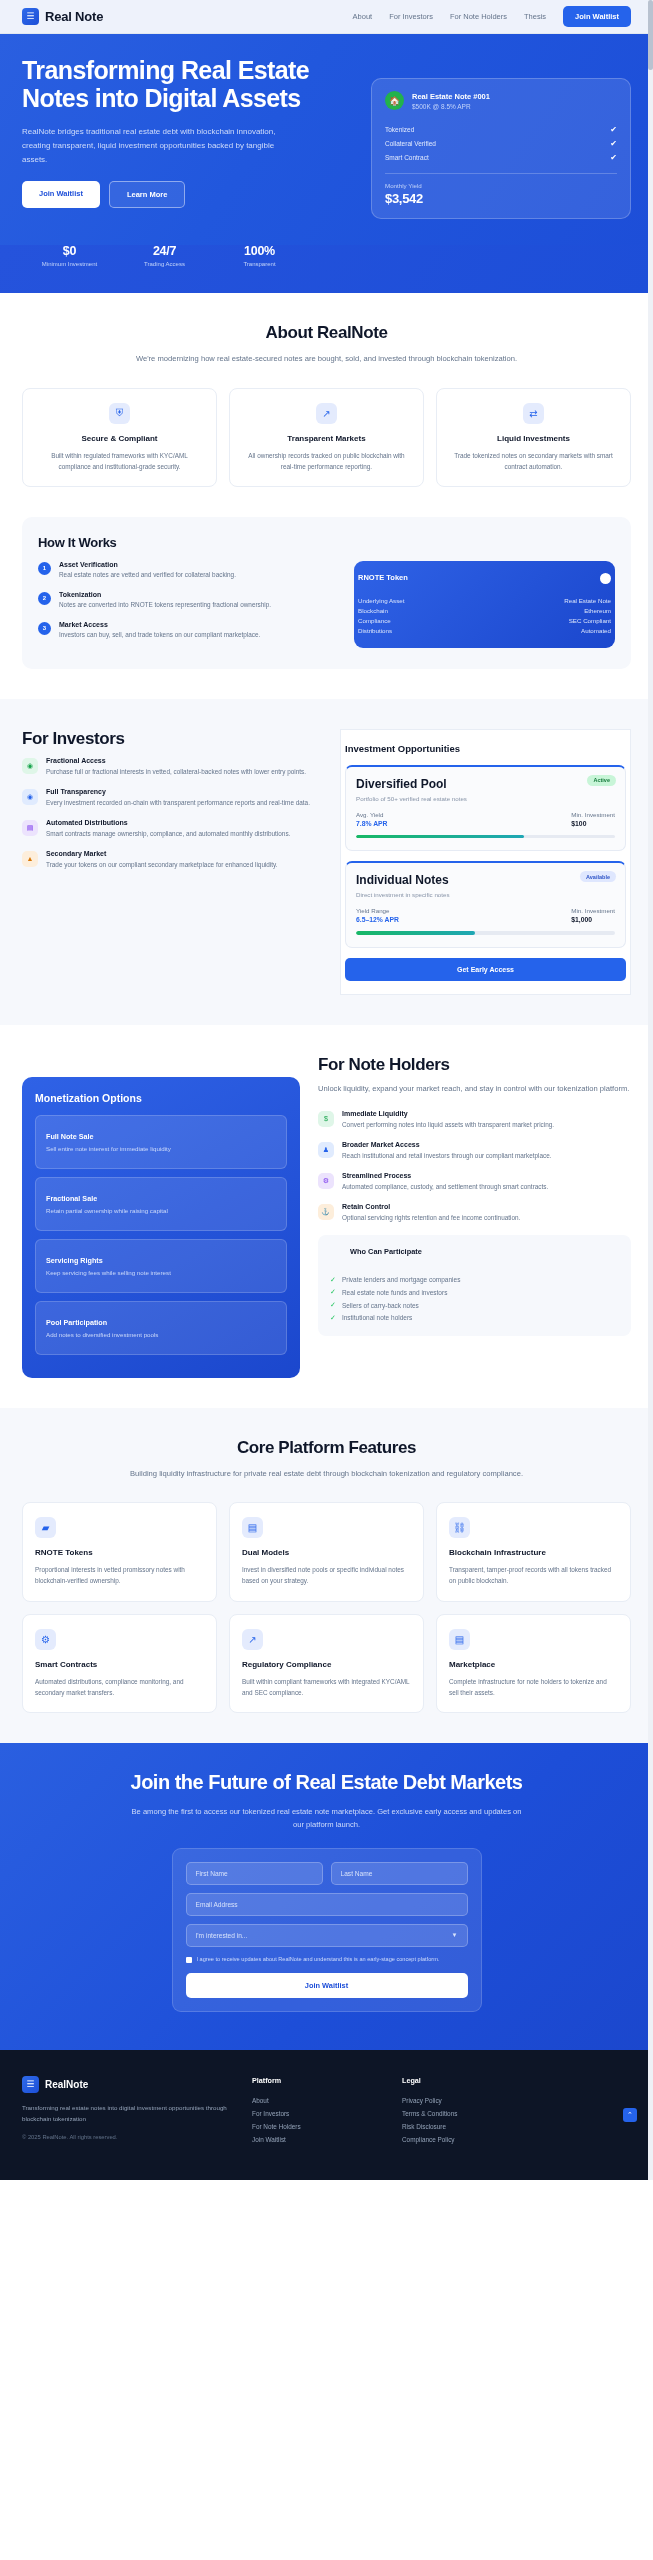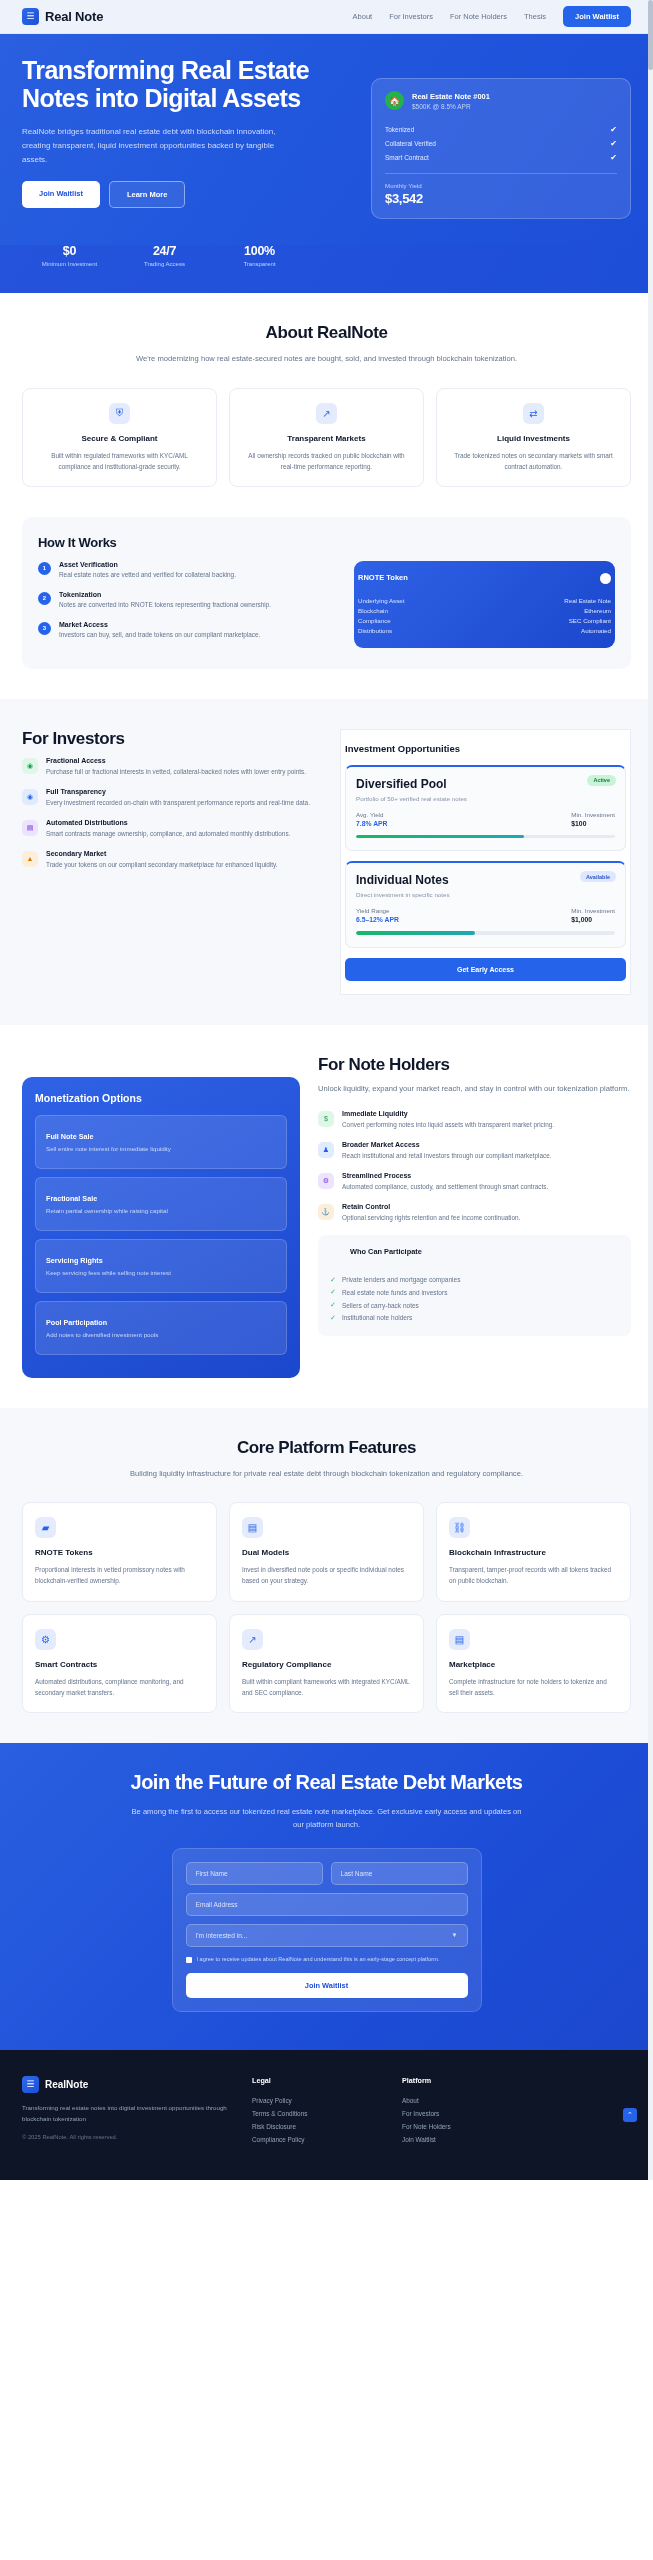--- a/index.html
+++ b/index.html
@@ -616,33 +616,33 @@
   <div class="footer">
     <div class="f-brand">
       <div class="f-brand-row">
         <span class="f-mark">☰</span>
         <span class="f-name">RealNote</span>
       </div>
       <div class="f-desc">Transforming real estate notes into digital investment opportunities through blockchain tokenization</div>
       <div class="f-copy">© 2025 RealNote. All rights reserved.</div>
     </div>
     <div class="f-col">
+      <div class="f-col-title">Platform</div>
+      <div class="f-link">About</div>
+      <div class="f-link">For Investors</div>
+      <div class="f-link">For Note Holders</div>
+      <div class="f-link">Join Waitlist</div>
+    </div>
+    <div class="f-col">
       <div class="f-col-title">Legal</div>
       <div class="f-link">Privacy Policy</div>
       <div class="f-link">Terms &amp; Conditions</div>
       <div class="f-link">Risk Disclosure</div>
       <div class="f-link">Compliance Policy</div>
     </div>
-    <div class="f-col">
-      <div class="f-col-title">Platform</div>
-      <div class="f-link">About</div>
-      <div class="f-link">For Investors</div>
-      <div class="f-link">For Note Holders</div>
-      <div class="f-link">Join Waitlist</div>
-    </div>
     <div class="to-top">⌃</div>
   </div>
 
   <div class="scroll-track">
     <div class="scroll-thumb"></div>
   </div>
 
 </div>
 
 </body></html>

